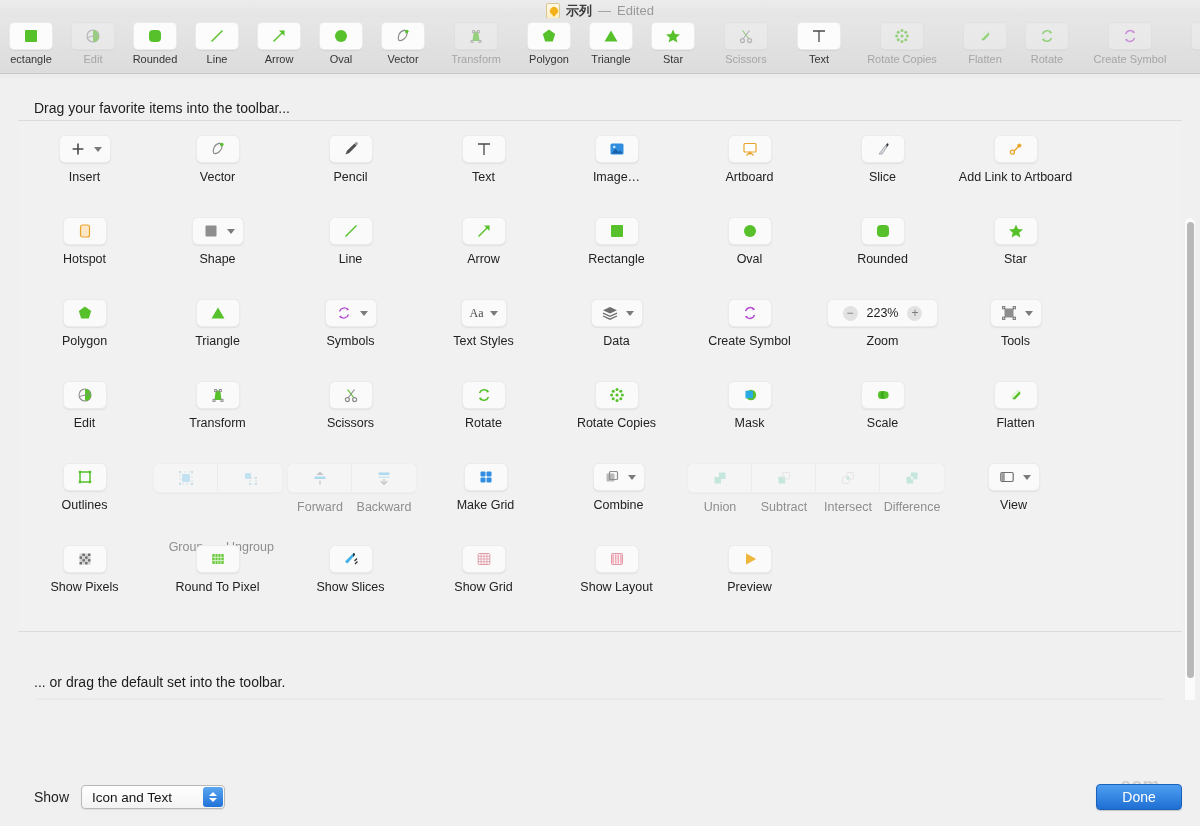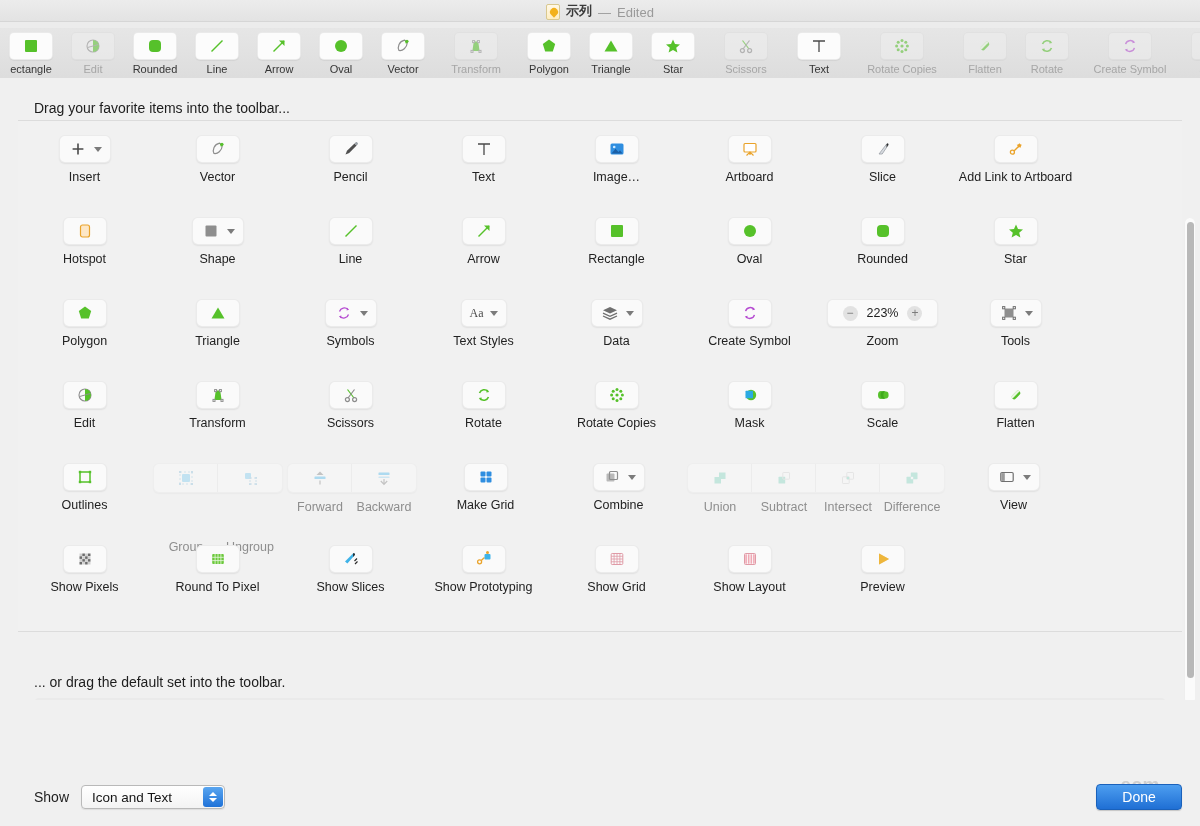--- a/index.html
+++ b/index.html
@@ -11,38 +11,38 @@
     -webkit-font-smoothing: antialiased;
   }
 
   
   .titlebar {
     position: absolute; left: 0; top: 0; width: 1200px; height: 22px;
     background: linear-gradient(#ececec, #e3e3e3);
     display: flex; align-items: center; justify-content: center;
     border-bottom: 1px solid #d6d6d6;
   }
-  .title-wrap { display: flex; align-items: flex-end; gap: 6px; }
+  .title-wrap { display: flex; align-items: center; gap: 6px; }
   .doc-icon {
     width: 14px; height: 16px; border-radius: 2px;
     background: linear-gradient(#fff8e8, #ffeec2);
     border: 1px solid #d9c88f; position: relative;
   }
   .doc-icon::after {
     content: ""; position: absolute; left: 3px; top: 3px;
     width: 8px; height: 8px; border-radius: 50% 50% 50% 0;
     background: #f3b11c; transform: rotate(-45deg);
   }
   .title-text { font-size: 13px; font-weight: bold; color: #3a3a3a; }
   .title-sep { font-size: 13px; color: #9a9a9a; }
   .title-edited { font-size: 13px; color: #9a9a9a; }
 
   
   .apptoolbar {
-    position: absolute; left: 0; top: 28px; width: 1200px; height: 56px;
+    position: absolute; left: 0; top: 18px; width: 1200px; height: 56px;
     background: linear-gradient(#e6e6e6, #dcdcdc);
     border-bottom: 1px solid #c8c8c8;
     display: flex; align-items: flex-start; padding-top: 2px;
     overflow: hidden;
   }
   .tb-item {
     display: flex; flex-direction: column; align-items: center;
     width: 62px; flex: 0 0 auto; padding-top: 2px;
   }
   .tb-item .btn {
@@ -894,31 +894,20 @@
               <path d="M4 12.5 L12 4.6 C13 3.6 14.6 4.8 13.8 6 L6.4 14.6 Z" fill="#3fb3e8"></path>
               <path d="M12 4.6 C13 3.6 14.6 4.8 13.8 6 L12.2 8 Z" fill="#2b2b2b"></path>
               <path d="M13.5 12 L16 9.5 M14 15 L16.5 12.5" stroke="#2b2b2b" stroke-width="1.2"></path>
             </svg>
           </div>
           <div class="plbl">Show Slices</div>
         </div>
         <div class="pitem">
           <div class="pbtn">
             <svg width="20" height="20" viewBox="0 0 20 20">
-              <circle cx="5.6" cy="12.8" r="2" fill="none" stroke="#eaa32a" stroke-width="1.3"></circle>
-              <path d="M7.2 11.6 L10.5 8.6" stroke="#eaa32a" stroke-width="1.3"></path>
-              <rect x="10.5" y="5" width="6" height="5.5" rx="1" fill="#3fb3e8"></rect>
-              <circle cx="13.5" cy="3.6" r="1.5" fill="#eaa32a"></circle>
-            </svg>
-          </div>
-          <div class="plbl">Show Prototyping</div>
-        </div>
-        <div class="pitem">
-          <div class="pbtn">
-            <svg width="20" height="20" viewBox="0 0 20 20">
               <rect x="4.2" y="4.5" width="11.6" height="11" rx="1" fill="none" stroke="#e09aa6" stroke-width="1"></rect>
               <g stroke="#e09aa6" stroke-width=".8">
                 <line x1="7.1" y1="4.5" x2="7.1" y2="15.5"></line>
                 <line x1="10" y1="4.5" x2="10" y2="15.5"></line>
                 <line x1="12.899999999999999" y1="4.5" x2="12.899999999999999" y2="15.5"></line>
                 <line x1="4.2" y1="7.25" x2="15.8" y2="7.25"></line>
                 <line x1="4.2" y1="10" x2="15.8" y2="10"></line>
                 <line x1="4.2" y1="12.75" x2="15.8" y2="12.75"></line>
               </g>
             </svg>

